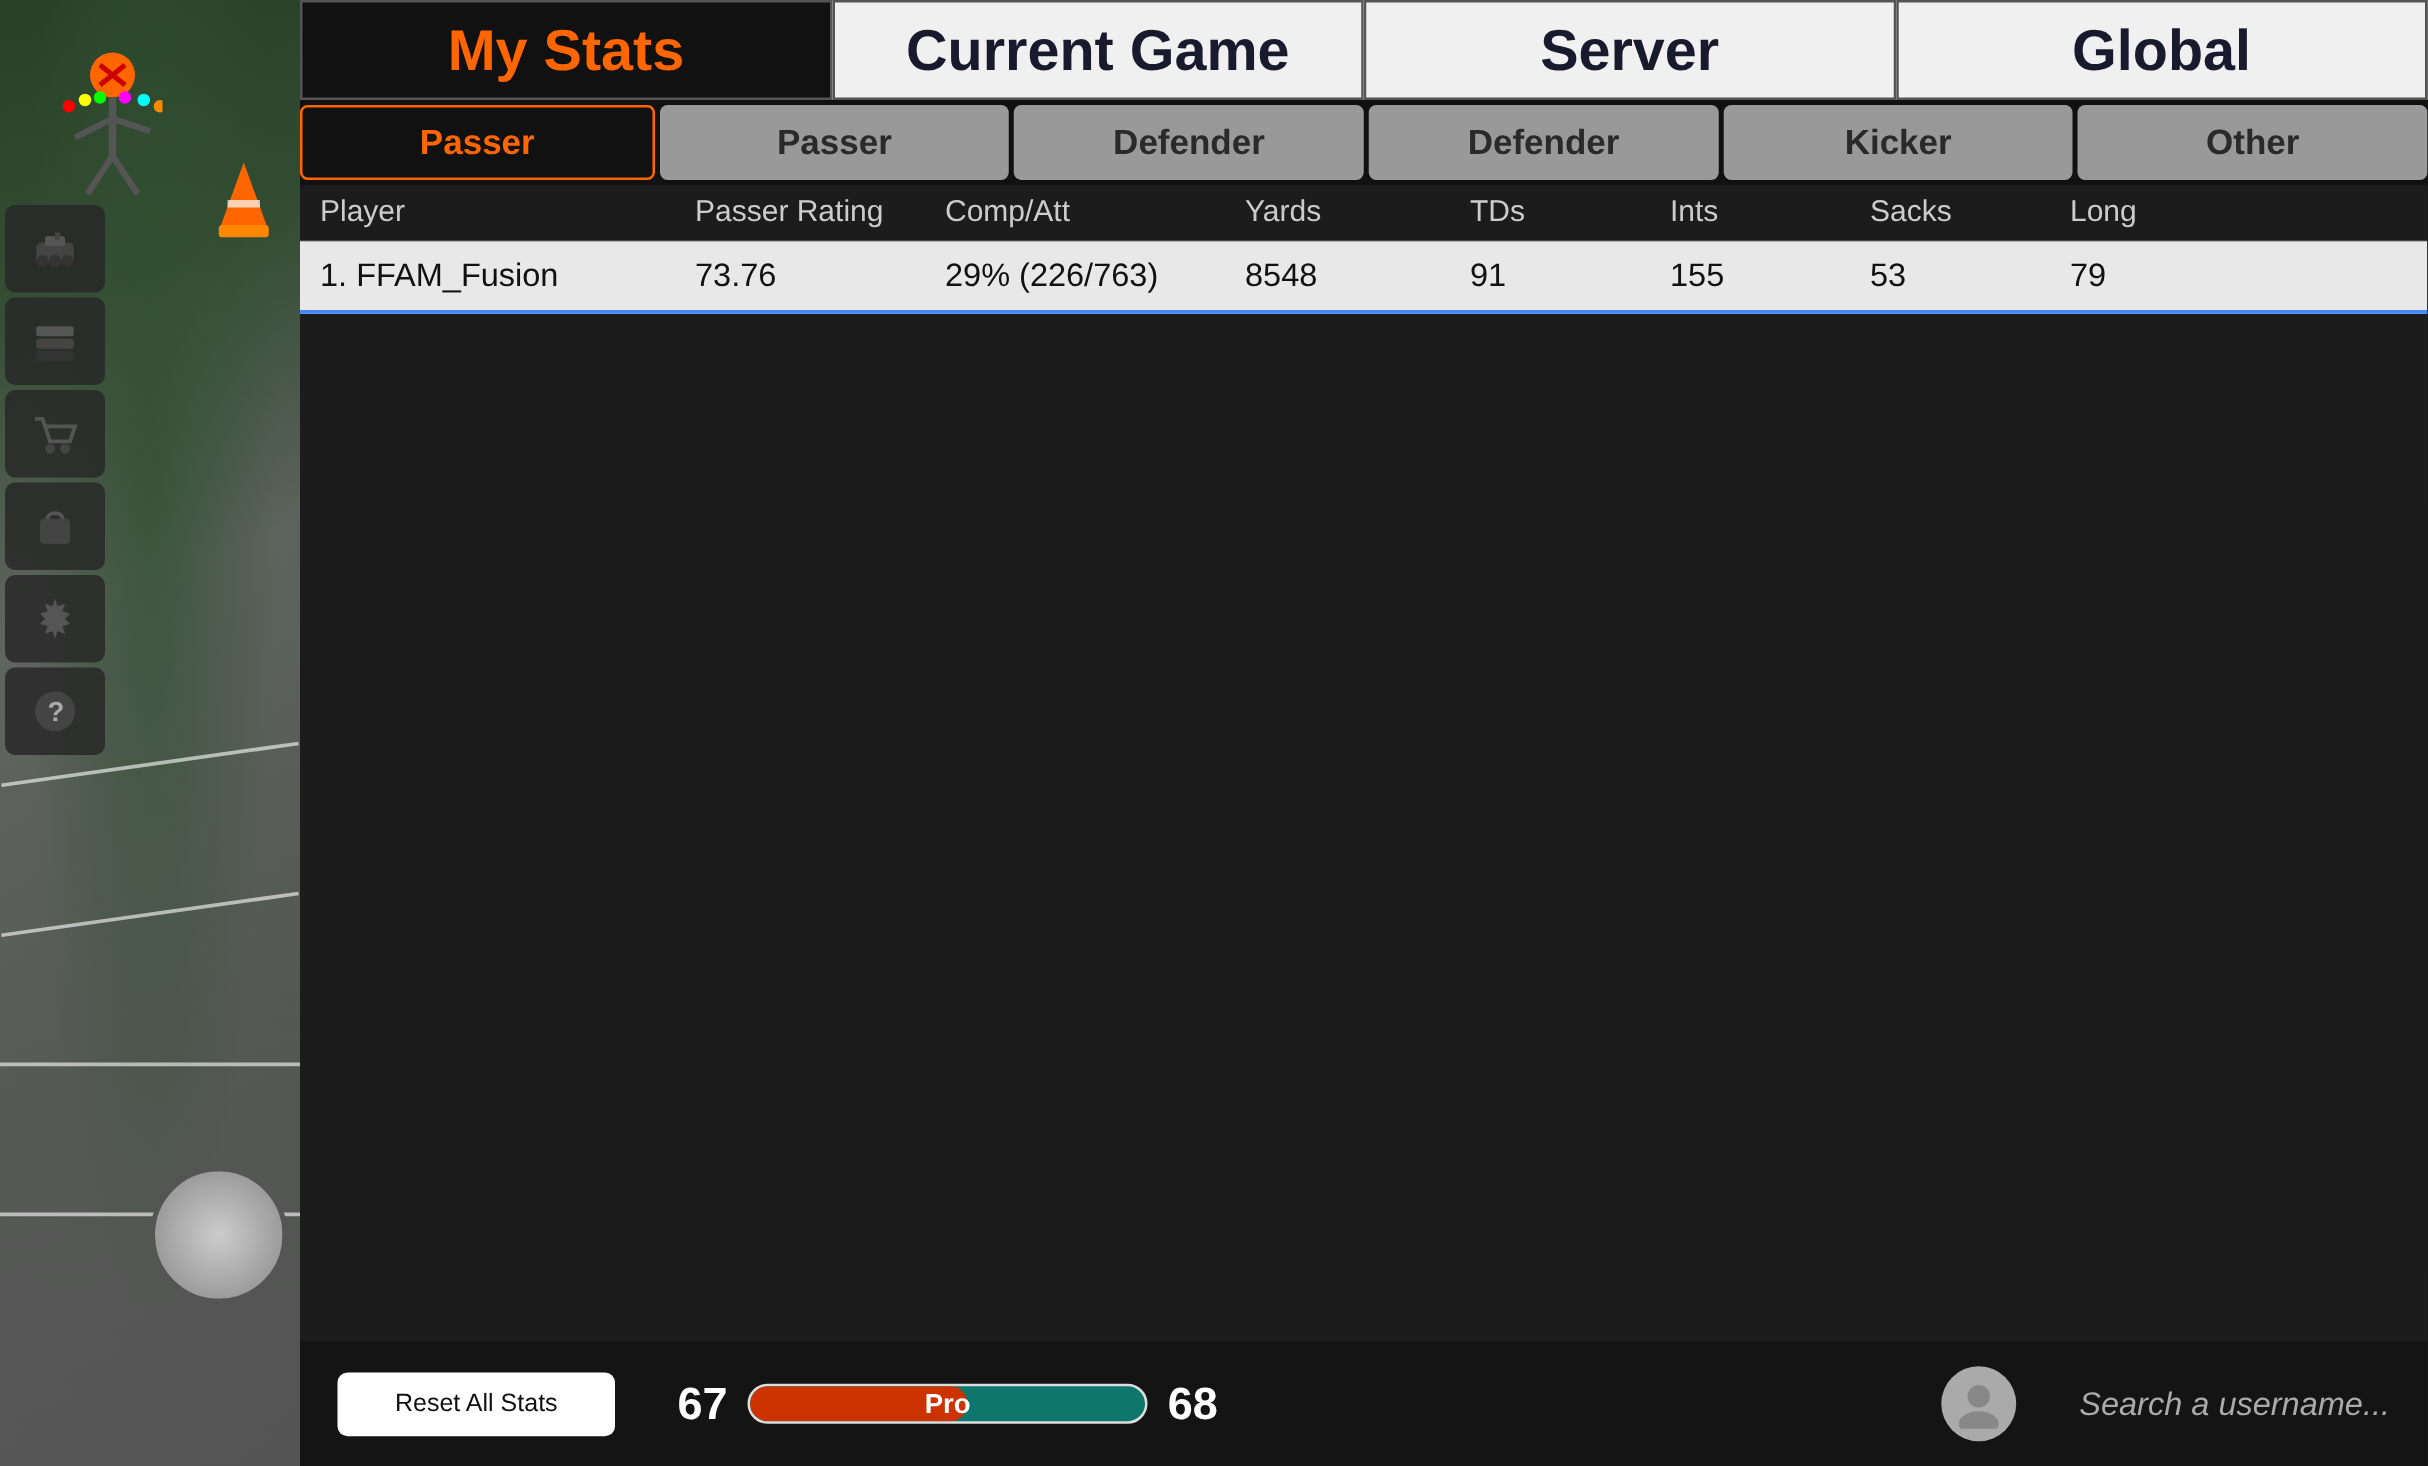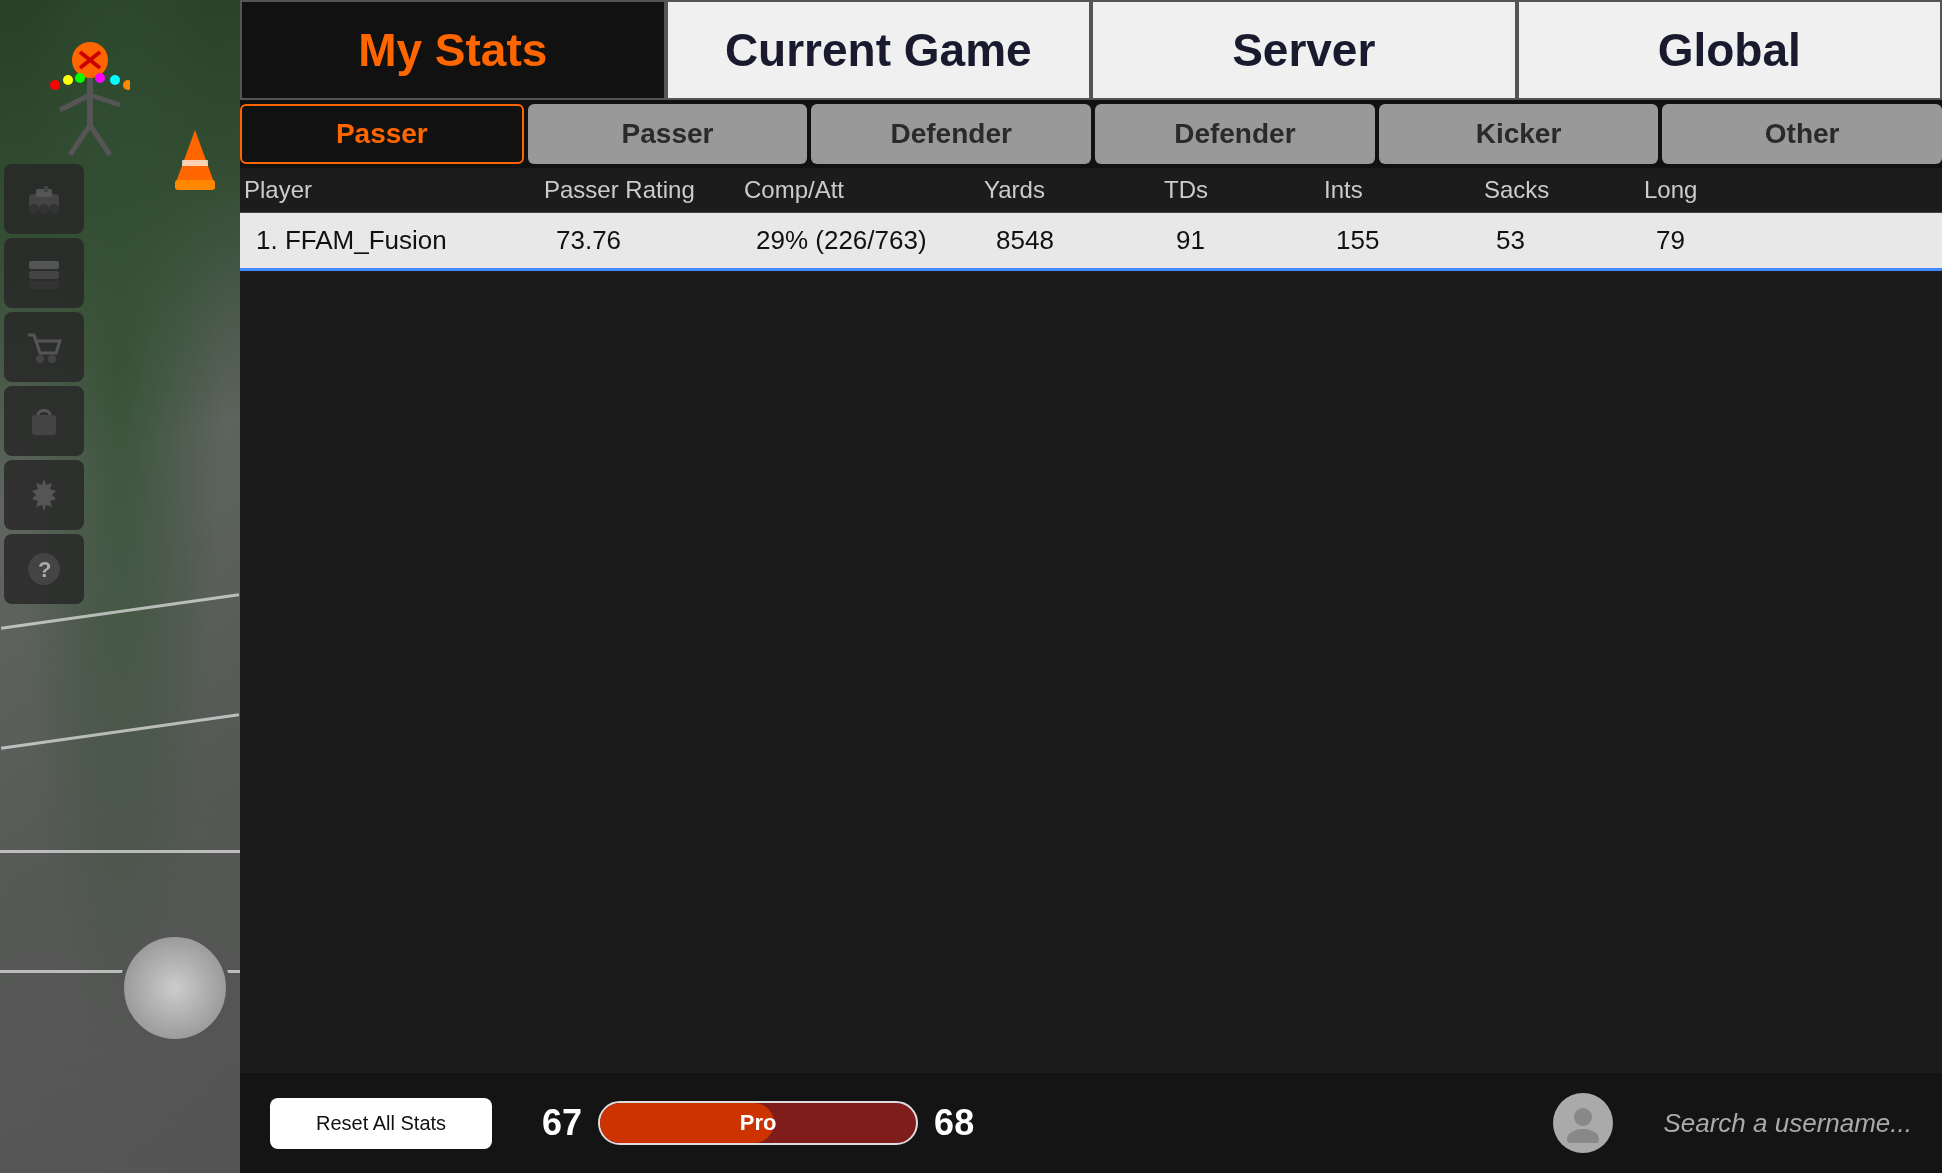--- a/index.html
+++ b/index.html
@@ -70,21 +70,21 @@
       right: 0;
       bottom: 0;
       background: #1a1a1a;
       display: flex;
       flex-direction: column;
     }
 
     
     .top-tabs {
       display: flex;
-      height: 100px;
+      height: 80px;
       background: #fef9c3;
     }
 
     .top-tab {
       flex: 1;
       display: flex;
       align-items: center;
       justify-content: center;
       font-size: 46px;
       font-weight: bold;
@@ -136,21 +136,21 @@
     
     .stats-area {
       flex: 1;
       background: #1c1c1c;
       overflow: hidden;
     }
 
     .table-header {
       display: grid;
       grid-template-columns: 300px 200px 240px 180px 160px 160px 160px 160px;
-      padding: 8px 4px;
+      padding: 8px 16px;
       border-bottom: 1px solid #444;
     }
 
     .table-header-cell {
       font-size: 24px;
       color: #ccc;
       font-weight: 500;
     }
 
     .table-row {
@@ -202,22 +202,22 @@
     }
 
     .level-num {
       font-size: 36px;
       color: white;
       font-weight: bold;
     }
 
     .xp-bar-container {
       width: 320px;
-      height: 44px;
-      background: #7f1d1d;
+      height: 32px;
+      background: #0f766e;
       border-radius: 22px;
       overflow: hidden;
       border: 2px solid #ddd;
       position: relative;
       display: flex;
       align-items: center;
     }
 
     .xp-bar-fill {
       height: 100%;

